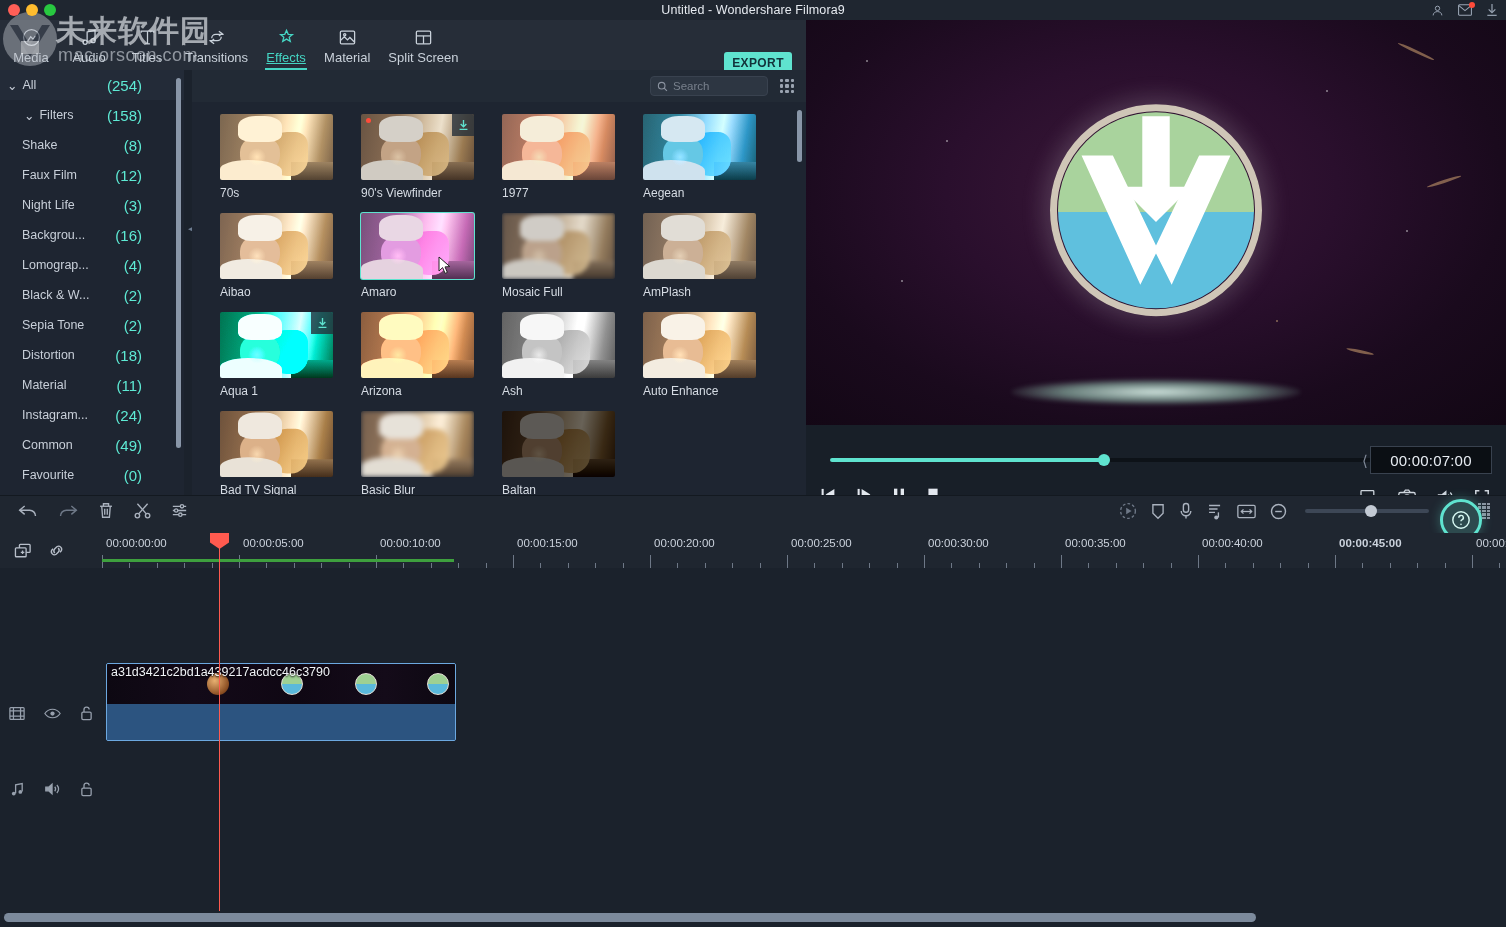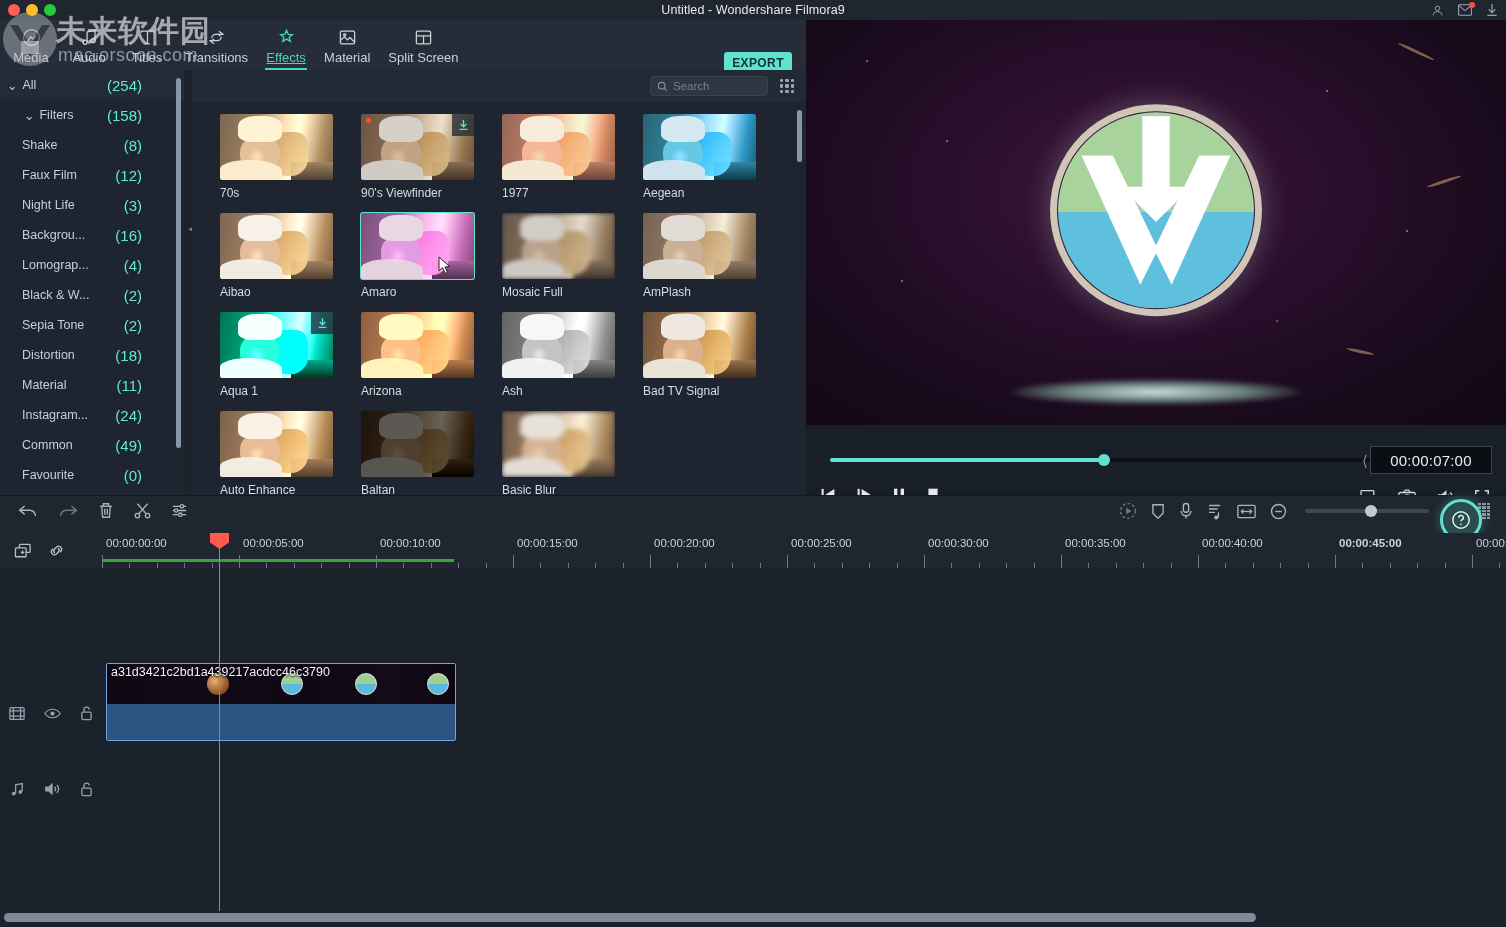--- a/index.html
+++ b/index.html
@@ -574,73 +574,73 @@
               <span class="head"></span>
               <span class="hat"></span>
               <span class="shoulder"></span>
               <span class="glow"></span>
             </div>
           </div>
           <div class="eff-name">Ash</div>
         </div>
         <div class="eff-item">
           <div class="thumb">
+            <div class="ph" style="filter:brightness(1.1) saturate(1.15) contrast(1.05);">
+              <span class="sky"></span>
+              <span class="land"></span>
+              <span class="hair"></span>
+              <span class="head"></span>
+              <span class="hat"></span>
+              <span class="shoulder"></span>
+              <span class="glow"></span>
+            </div>
+          </div>
+          <div class="eff-name">Auto Enhance</div>
+        </div>
+        <div class="eff-item">
+          <div class="thumb">
             <div class="ph" style="filter:contrast(1.2) saturate(1.1);transform:scaleY(1.02);">
               <span class="sky"></span>
               <span class="land"></span>
               <span class="hair"></span>
               <span class="head"></span>
               <span class="hat"></span>
               <span class="shoulder"></span>
               <span class="glow"></span>
             </div>
           </div>
           <div class="eff-name">Bad TV Signal</div>
         </div>
         <div class="eff-item">
           <div class="thumb">
-            <div class="ph" style="filter:brightness(1.1) saturate(1.15) contrast(1.05);">
-              <span class="sky"></span>
-              <span class="land"></span>
-              <span class="hair"></span>
-              <span class="head"></span>
-              <span class="hat"></span>
-              <span class="shoulder"></span>
-              <span class="glow"></span>
-            </div>
-          </div>
-          <div class="eff-name">Auto Enhance</div>
+            <div class="ph" style="filter:blur(2.6px) brightness(1.05);">
+              <span class="sky"></span>
+              <span class="land"></span>
+              <span class="hair"></span>
+              <span class="head"></span>
+              <span class="hat"></span>
+              <span class="shoulder"></span>
+              <span class="glow"></span>
+            </div>
+          </div>
+          <div class="eff-name">Basic Blur</div>
         </div>
         <div class="eff-item">
           <div class="thumb">
             <div class="ph" style="filter:brightness(.45) contrast(1.25) saturate(.9);">
               <span class="sky"></span>
               <span class="land"></span>
               <span class="hair"></span>
               <span class="head"></span>
               <span class="hat"></span>
               <span class="shoulder"></span>
               <span class="glow"></span>
             </div>
           </div>
           <div class="eff-name">Baltan</div>
-        </div>
-        <div class="eff-item">
-          <div class="thumb">
-            <div class="ph" style="filter:blur(2.6px) brightness(1.05);">
-              <span class="sky"></span>
-              <span class="land"></span>
-              <span class="hair"></span>
-              <span class="head"></span>
-              <span class="hat"></span>
-              <span class="shoulder"></span>
-              <span class="glow"></span>
-            </div>
-          </div>
-          <div class="eff-name">Basic Blur</div>
         </div>
       </div>
     <div class="eff-scroll"></div>
     <div class="cursor-arrow">
       <svg width="13" height="19" viewBox="0 0 13 19">
         <path d="M1 1 L1 15 L4.6 11.6 L7.1 17.4 L9.4 16.4 L7 10.9 L11.8 10.6 Z" fill="#fff" stroke="#222" stroke-width="1"></path>
         </svg>
     </div>
   </div>
 

